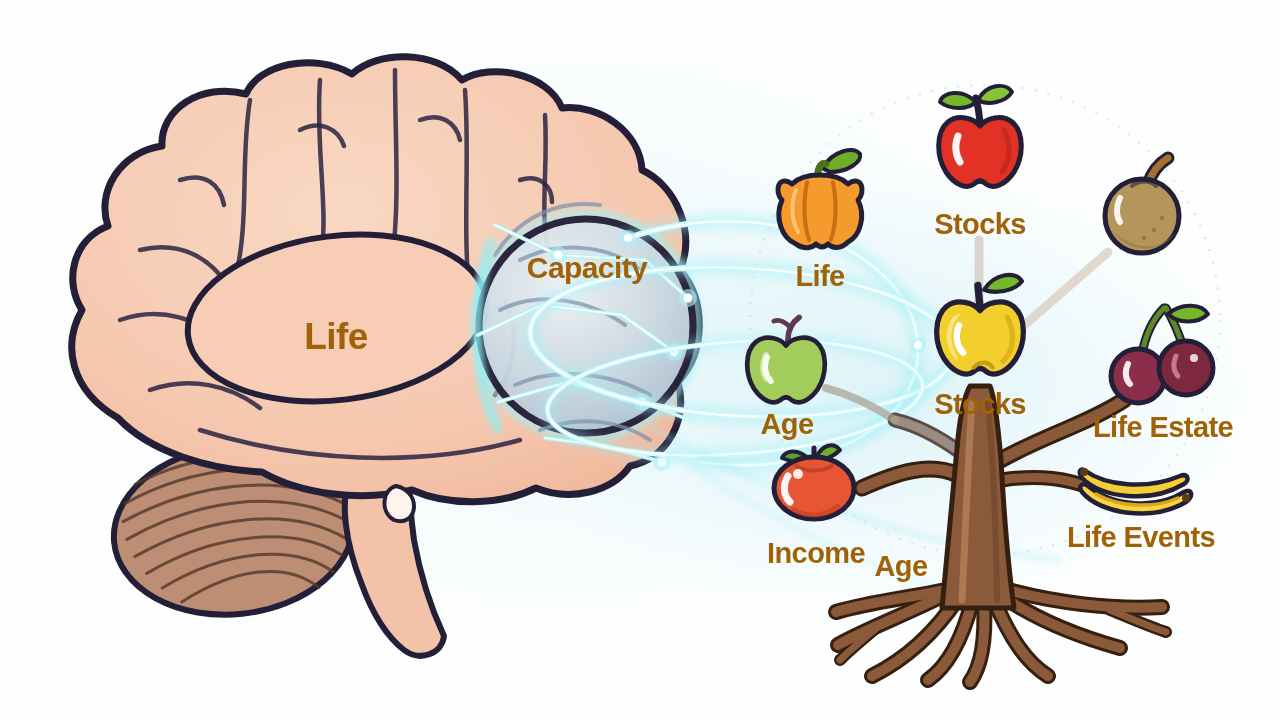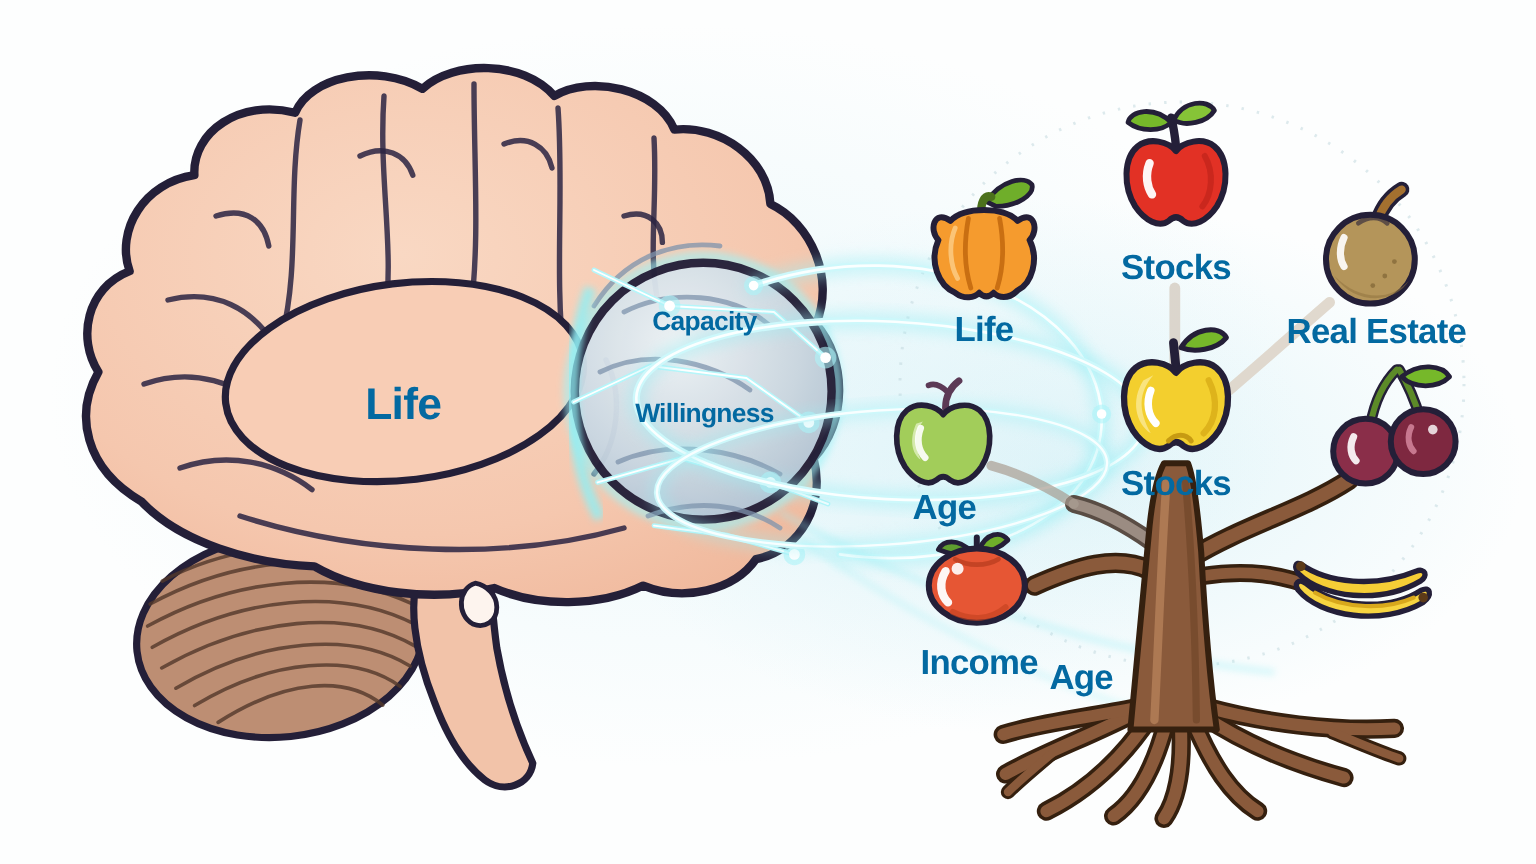--- a/index.html
+++ b/index.html
@@ -1,22 +1,22 @@
 <!DOCTYPE html>
 <html><head>
 <meta charset="utf-8">
 <style>
   html,body{margin:0;padding:0;background:#ffffff;}
   .stage{position:relative;width:1280px;height:720px;overflow:hidden;background:#fdfefe;
          font-family:"Liberation Sans",sans-serif;}
   .stage svg{position:absolute;left:0;top:0;}
-  .label{position:absolute;transform:translate(-50%,-50%);font-weight:bold;color:#0369a1;
+  .label{position:absolute;transform:translate(-50%,-50%);font-weight:bold;color:#a16207;
          white-space:nowrap;letter-spacing:-0.6px;z-index:5;}
   .lbl-xl{font-size:37px;}
-  .lbl-lg{font-size:22px;}
+  .lbl-lg{font-size:30px;}
   .lbl-md{font-size:29px;}
   
   .ink{stroke:#241f38;stroke-linecap:round;stroke-linejoin:round;}
   .fold{stroke:#2a2342;stroke-width:4.5;fill:none;stroke-linecap:round;opacity:.85;}
   .cline{stroke:#53382a;stroke-width:3;fill:none;opacity:.8;stroke-linecap:round;}
   .sgyri{stroke:#7e93ac;stroke-width:4;fill:none;opacity:.75;stroke-linecap:round;}
   .glowA{stroke:#9beef4;fill:none;stroke-linecap:round;}
   .glowB{stroke:#cdf8fb;fill:none;stroke-linecap:round;}
   .glowC{stroke:#ffffff;fill:none;stroke-linecap:round;}
   .circ{stroke:#b5f6fa;stroke-width:4;fill:none;stroke-linejoin:round;stroke-linecap:round;}
@@ -284,21 +284,21 @@
       <path d="M -48,-2 C -24,18 20,22 48,4 C 56,0 58,8 50,14 C 16,34 -36,26 -54,4 C -58,-2 -54,-6 -48,-2 Z" fill="#f7d440" class="ink" stroke-width="4.5"></path>
       <path d="M -40,6 C -16,20 20,20 42,10" stroke="#d8a81c" stroke-width="3.5" fill="none" stroke-linecap="round"></path>
       <circle cx="-52" cy="-16" r="4" fill="#5c3a18"></circle>
       <circle cx="50" cy="10" r="4" fill="#5c3a18"></circle>
     </g>
   </g>
 </svg>
 
 <div class="label lbl-xl" style="left:336px;top:337px">Life</div>
 <div class="label lbl-lg" style="left:587px;top:268px">Capacity</div>
-<div class="label lbl-lg" style="left:587px;top:345px">Willingness</div>
 <div class="label lbl-md" style="left:820px;top:276px">Life</div>
 <div class="label lbl-md" style="left:980px;top:224px">Stocks</div>
-<div class="label lbl-md" style="left:1147px;top:277px">Real Estate</div>
 <div class="label lbl-md" style="left:787px;top:424px">Age</div>
 <div class="label lbl-md" style="left:980px;top:404px">Stocks</div>
+<div class="label lbl-md" style="left:1163px;top:427px">Life Estate</div>
 <div class="label lbl-md" style="left:816px;top:553px">Income</div>
 <div class="label lbl-md" style="left:901px;top:566px">Age</div>
+<div class="label lbl-md" style="left:1141px;top:537px">Life Events</div>
 </div>
 
 </body></html>

